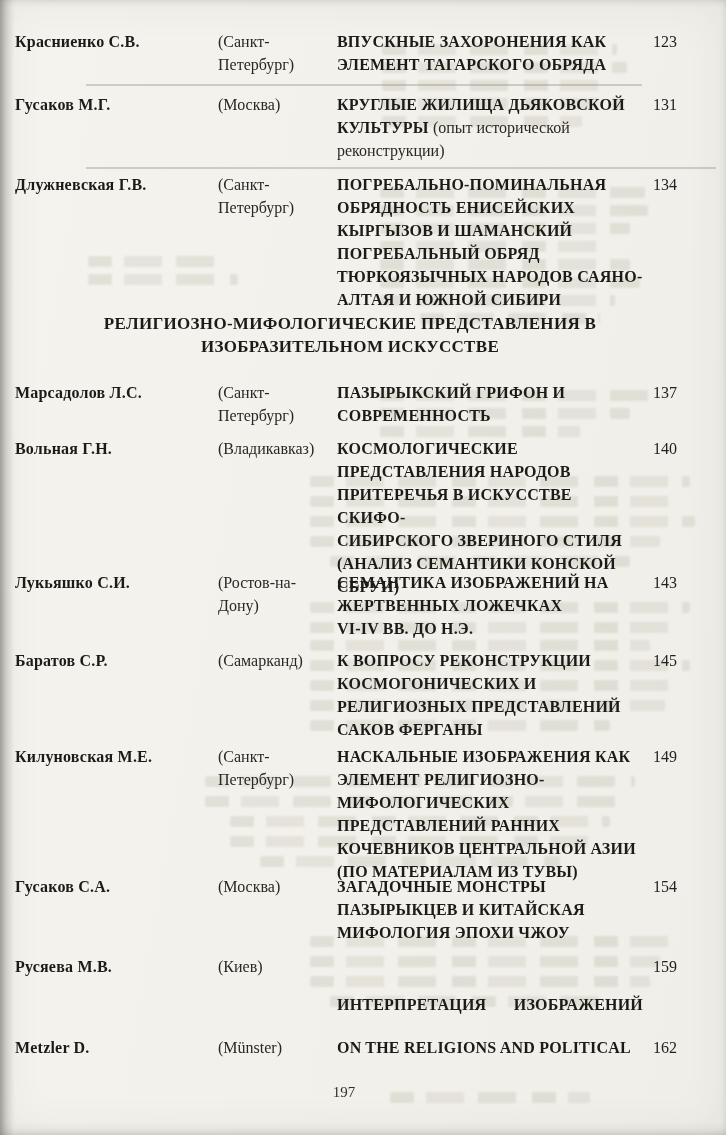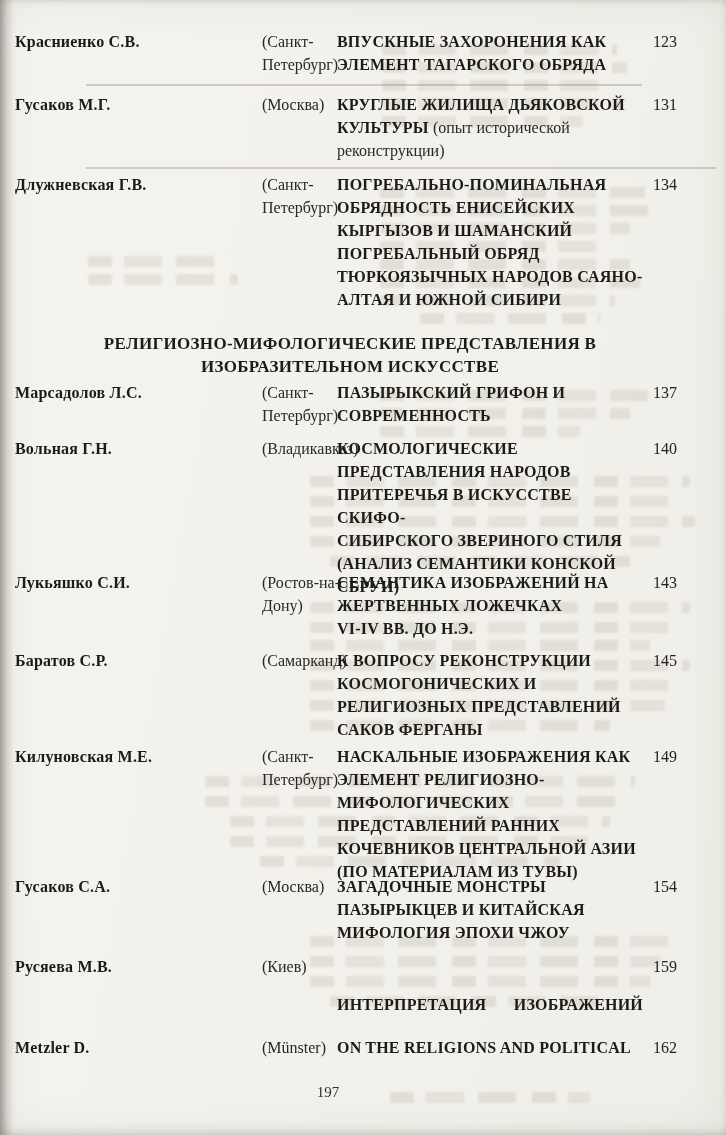--- a/index.html
+++ b/index.html
@@ -22,35 +22,35 @@
   .page::before{
     content:"";position:absolute;left:0;top:0;bottom:0;width:14px;
     background:linear-gradient(90deg,rgba(75,70,58,.28),rgba(75,70,58,.10) 45%,rgba(75,70,58,0));
     pointer-events:none;
   }
   .row{position:absolute;left:0;width:726px;}
   .author{
     position:absolute;left:15px;width:195px;
     font-weight:bold;white-space:pre-line;letter-spacing:.2px;color:#1d1b17;
   }
-  .city{position:absolute;left:218px;width:116px;white-space:pre-line;color:#2a2824;margin-left:44px;}
+  .city{position:absolute;left:218px;width:116px;white-space:pre-line;color:#2a2824;}
   .title{
     position:absolute;left:337px;width:306px;
     font-weight:bold;white-space:pre-line;letter-spacing:.2px;color:#1d1b17;
   }
   .title .sub{font-weight:normal;letter-spacing:0;color:#2a2824;}
   .title .jline{text-align:justify;text-align-last:justify;margin-top:38px;}
   .pageno{position:absolute;left:653px;width:48px;color:#242220;}
   .heading{
-    position:absolute;left:0;top:332px;width:700px;
+    position:absolute;left:0;top:312px;width:700px;
     text-align:center;font-weight:bold;font-size:17px;line-height:23px;
     white-space:pre-line;letter-spacing:.3px;color:#1d1b17;z-index:2;
   }
   .footer{
-    position:absolute;left:0;top:1081px;width:656px;
+    position:absolute;left:16px;top:1081px;width:656px;
     text-align:center;font-size:15px;color:#33312c;z-index:2;
   }
   
   .ghost{
     position:absolute;height:11px;border-radius:2px;z-index:0;
     background:repeating-linear-gradient(90deg,
       rgba(148,142,114,.32) 0 24px, rgba(148,142,114,0) 24px 36px,
       rgba(148,142,114,.26) 36px 74px, rgba(148,142,114,0) 74px 88px,
       rgba(148,142,114,.30) 88px 126px, rgba(148,142,114,0) 126px 142px);
     filter:blur(1.1px);opacity:.55;

